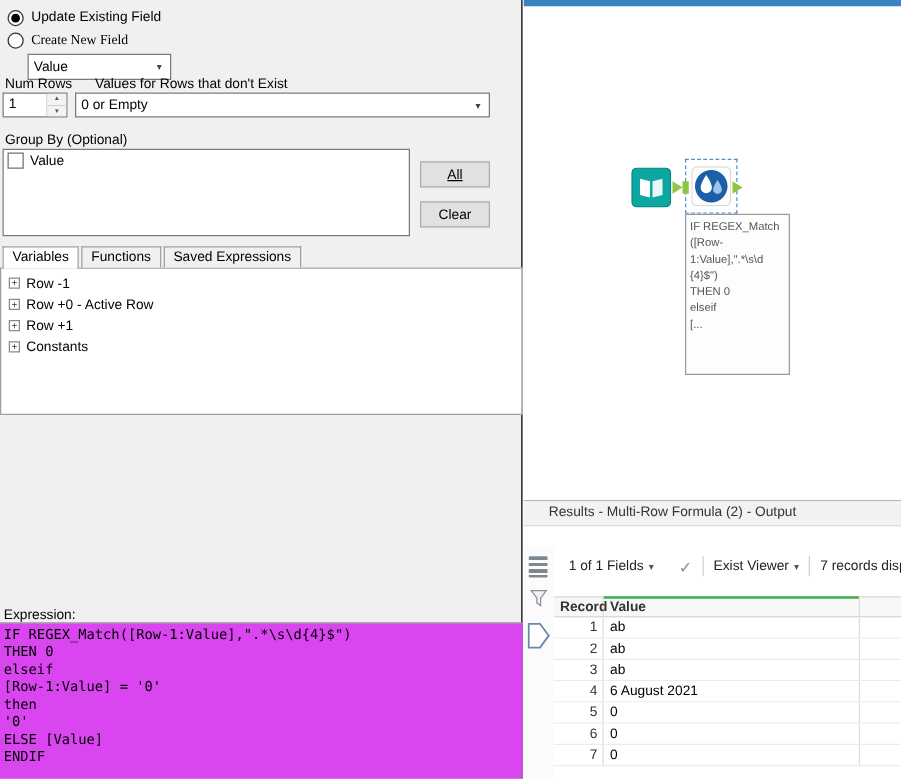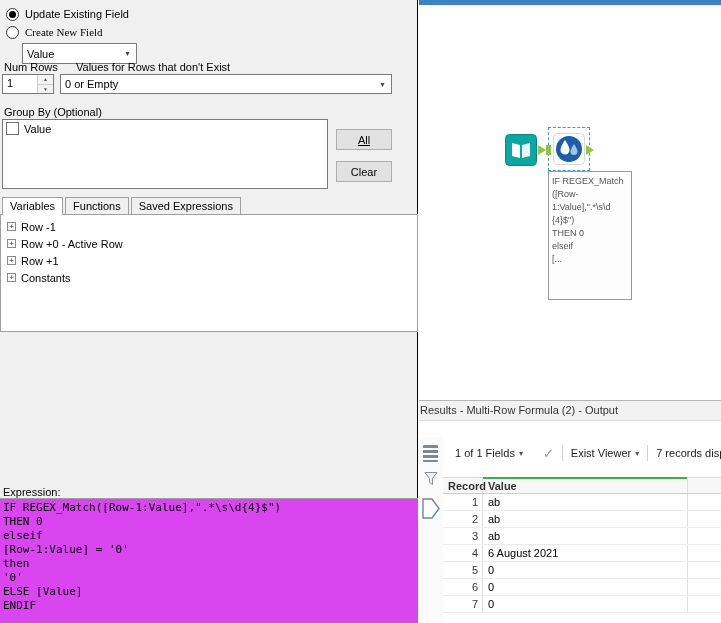--- a/index.html
+++ b/index.html
@@ -59,21 +59,21 @@
   .anchor-out { position:absolute; width:0; height:0; border-left:8px solid #8dc63f; border-top:5px solid transparent; border-bottom:5px solid transparent; }
   .anchor-in { position:absolute; width:5px; height:10px; background:#8dc63f; }
 
   .annotation { position:absolute; left:129px; top:171px; width:84px; height:129px; background:#fdfdfd; border:1px solid #9a9a9a;
     padding:3px 3px; font-size:9px; line-height:13px; color:#555; overflow:hidden; }
   .annotation div { white-space:nowrap; }
 
   
   .results { position:absolute; left:419px; top:400px; width:302px; height:223px; background:#fff; border-top:1px solid #b5b5b5; }
   .results-header { position:absolute; left:0; top:0; width:100%; height:20px; background:#f2f2f2; border-bottom:1px solid #dcdcdc;
-    line-height:19px; padding-left:1px; color:#333; white-space:nowrap; overflow:hidden; }
+    line-height:19px; padding-left:20px; color:#333; white-space:nowrap; overflow:hidden; }
 
   .results-toolbar { position:absolute; left:24px; top:40px; right:0; height:24px; display:flex; align-items:center; white-space:nowrap; overflow:hidden; color:#222; }
   .tb-caret { font-size:8px; color:#555; margin-left:4px; }
   .tb-sep { width:1px; height:16px; background:#d0d0d0; margin:0 8px; flex:0 0 auto; }
   .tb-check { color:#8a9aa5; font-size:13px; margin-left:20px; }
   .tb-group { display:flex; align-items:center; }
 
   .strip { position:absolute; left:0; top:36px; width:24px; bottom:0; background:#fbfbfb; }
   .strip-icon { position:absolute; left:4px; cursor:pointer; }
   .stack-icon { top:8px; width:15px; height:17px;

